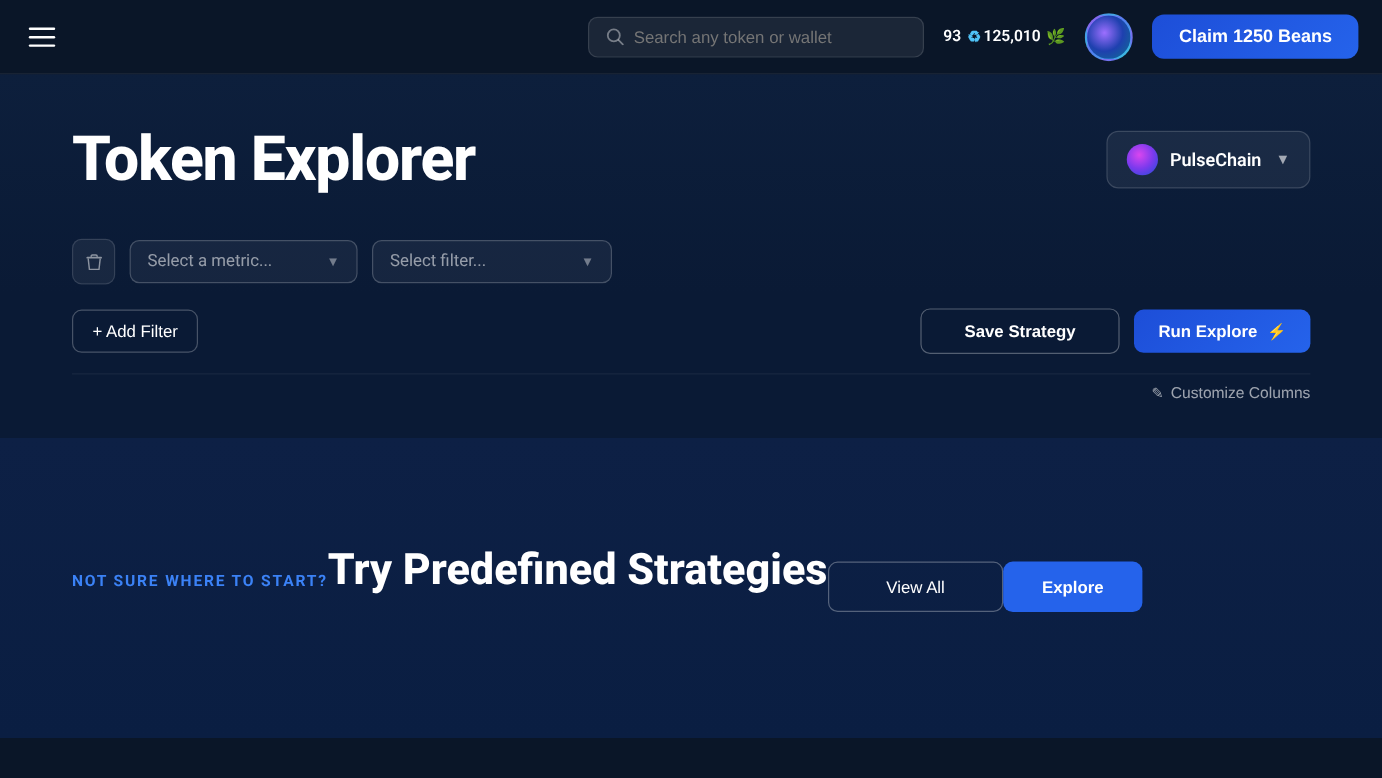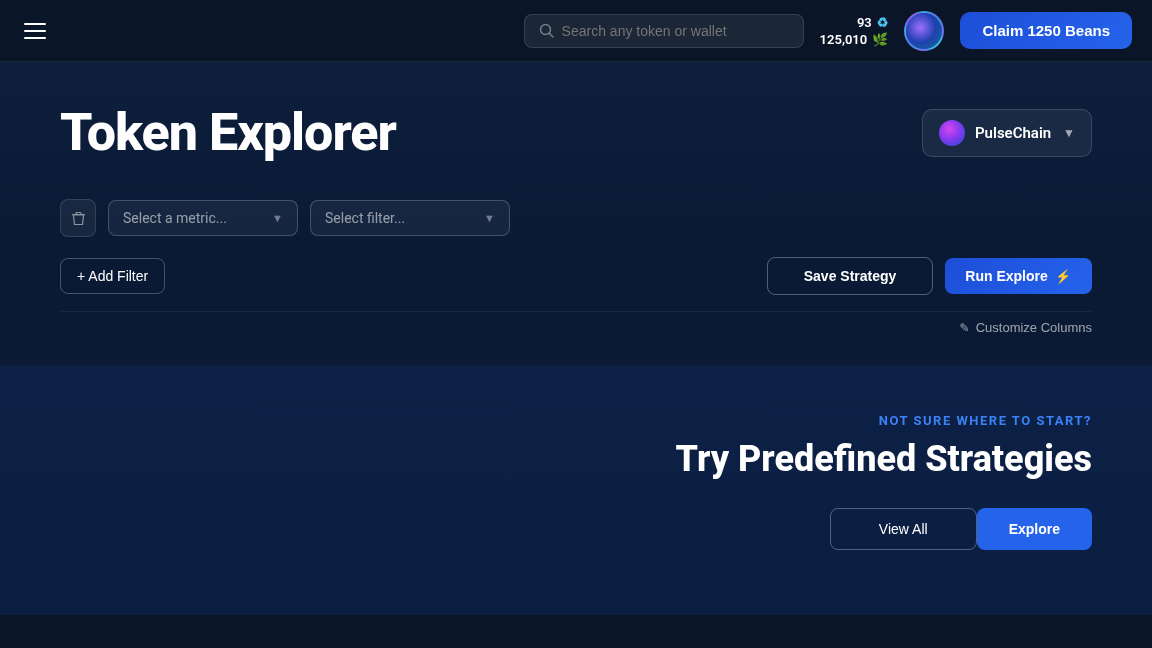--- a/index.html
+++ b/index.html
@@ -76,21 +76,21 @@
       width: 100%;
     }
 
     .search-icon-svg {
       color: rgba(255,255,255,0.4);
       flex-shrink: 0;
     }
 
     .stats-area {
       display: flex;
-      flex-direction: column;
+      flex-direction: row;
       align-items: flex-end;
       gap: 2px;
     }
 
     .stat-row {
       display: flex;
       align-items: center;
       gap: 5px;
       font-size: 13px;
       font-weight: 600;
@@ -322,22 +322,22 @@
     .edit-icon {
       font-size: 12px;
     }
 
     
     .bottom-section {
       background: linear-gradient(180deg, #0d2045 0%, #0a1e42 100%);
       padding: 50px 60px;
       height: 250px;
       display: flex;
-      flex-direction: column;
-      align-items: flex-end;
+      flex-direction: row;
+      align-items: center;
       justify-content: flex-start;
       padding-top: 48px;
     }
 
     .not-sure-label {
       font-size: 13px;
       font-weight: 700;
       letter-spacing: 1.5px;
       color: #3b82f6;
       text-transform: uppercase;

